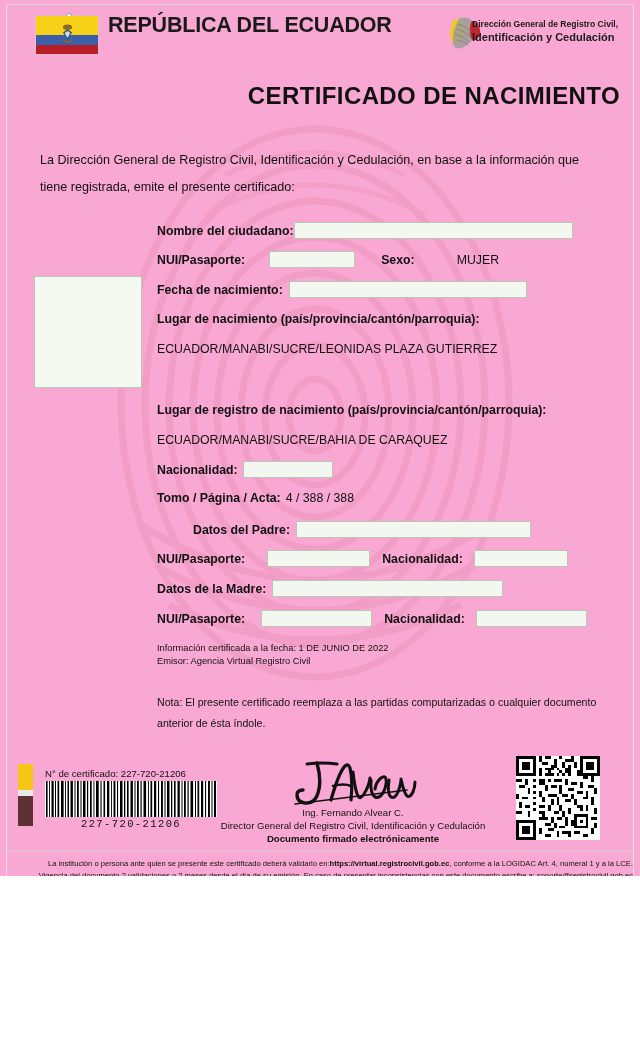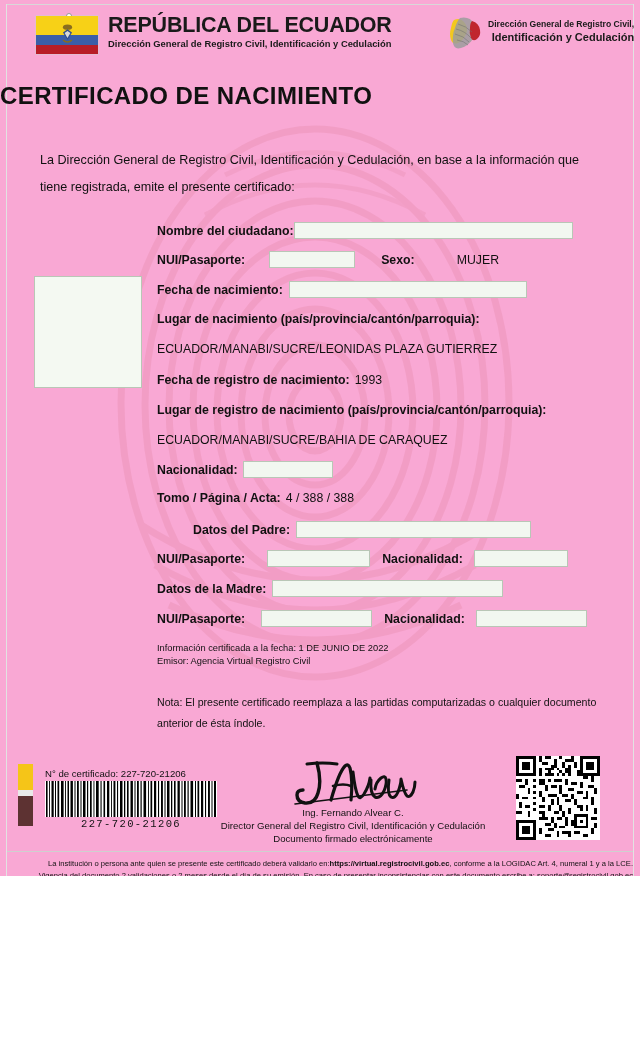--- a/index.html
+++ b/index.html
@@ -107,34 +107,34 @@
     left: 446px; top: 12px;
     width: 186px; height: 42px;
   }
   #right-logo-map {
     position: absolute;
     left: 0; top: 0; width: 42px; height: 42px;
   }
   #right-logo-map svg { display:block; }
   #right-logo-text {
     position: absolute;
-    left: 42px; top: 7px; text-align: right;
+    left: 26px; top: 7px;
   }
   #right-logo-line1 {
     font-size: 8.6px; font-weight: bold; color:#1a1a1a; line-height:11px; white-space:nowrap;
   }
   #right-logo-line2 {
     font-size: 11px; font-weight: bold; color:#1a1a1a; line-height:14px; white-space:nowrap;
   }
 
   
   #doc-title {
     position: absolute;
     left: 0; top: 82px; width: 620px;
-    text-align: left;
+    text-align: right;
     font-size: 24px;
     font-weight: bold;
     letter-spacing: 0.4px;
     color: #111;
     z-index: 2;
   }
 
   
   #intro {
     position: absolute;
@@ -253,21 +253,21 @@
     text-align: center;
     z-index: 2;
   }
   #signature-mark {
     height: 48px;
     margin-bottom: -2px;
   }
   #signature-mark svg { display:block; margin: 0 auto; }
   #sig-name { font-size: 9.6px; color:#111; line-height: 13px; }
   #sig-role { font-size: 9.6px; color:#111; line-height: 13px; }
-  #sig-electronic { font-size: 9.6px; font-weight:normal; color:#111; line-height: 13px; }
+  #sig-electronic { font-size: 9.6px; font-weight:bold; color:#111; line-height: 13px; }
 
   #qr-block {
     position: absolute;
     left: 516px; top: 756px;
     width: 84px; height: 84px;
     z-index: 2;
   }
   #qr-block svg { display:block; }
 
   
@@ -350,21 +350,20 @@
             <ellipse cx="6.5" cy="3.2" rx="4.6" ry="2.6" fill="#8a6d1e"></ellipse>
             <path d="M6.5 5.2 L11 8.5 L6.5 16 L2 8.5 Z" fill="#2f4d8c"></path>
             <path d="M6.5 7 L9.4 9 L6.5 14 L3.6 9 Z" fill="#d9d9d9"></path>
             <path d="M2 16 q4.5 4 9 0" stroke="#8a6d1e" stroke-width="1.4" fill="none"></path>
           </svg>
         </div>
       </div>
 
       <div id="header-title-block">
         <div id="header-title">REPÚBLICA DEL ECUADOR</div>
-        <div id="header-subtitle">Dirección General de Registro Civil, Identificación y Cedulación</div>
       </div>
 
       <div id="right-logo">
         <div id="right-logo-map">
           <svg width="42" height="42" viewBox="0 0 42 42" xmlns="http://www.w3.org/2000/svg">
             <path d="M8 8 q6 -3 10 2 q5 6 2 12 q-3 7 -8 9 q-5 2 -7 -3 q-2 -6 0 -12 q1 -6 3 -8 z" fill="#f2c81e"></path>
             <path d="M14 6 q10 -2 14 6 q4 8 -1 15 q-5 7 -12 9 q-7 2 -8 -5 q-1 -8 2 -15 q2 -7 5 -10 z" fill="#9c9c9c" opacity="0.85"></path>
             <path d="M26 9 q7 2 8 9 q1 6 -3 9 q-4 3 -6 -1 q-2 -5 -1 -10 q0 -5 2 -7 z" fill="#c0262e"></path>
             <g stroke="#6f6f6f" stroke-width="0.7" opacity="0.75" fill="none">
               <path d="M12 12 q8 2 14 8"></path>
@@ -407,24 +406,20 @@
       </div>
 
       <div class="row" style="left:157px; top:312px;">
         <span class="lbl">Lugar de nacimiento (país/provincia/cantón/parroquia):</span>
       </div>
 
       <div class="row" style="left:157px; top:342px;">
         <span class="val">ECUADOR/MANABI/SUCRE/LEONIDAS PLAZA GUTIERREZ</span>
       </div>
 
-      <div class="row" style="left:157px; top:373px;">
-        <span class="lbl">Fecha de registro de nacimiento:</span>
-        <span class="val" style="margin-left:5px;">1993</span>
-      </div>
 
       <div class="row" style="left:157px; top:403px;">
         <span class="lbl">Lugar de registro de nacimiento (país/provincia/cantón/parroquia):</span>
       </div>
 
       <div class="row" style="left:157px; top:433px;text-align:right;">
         <span class="val">ECUADOR/MANABI/SUCRE/BAHIA DE CARAQUEZ</span>
       </div>
 
       <div class="row" style="left:157px; top:461px;">

